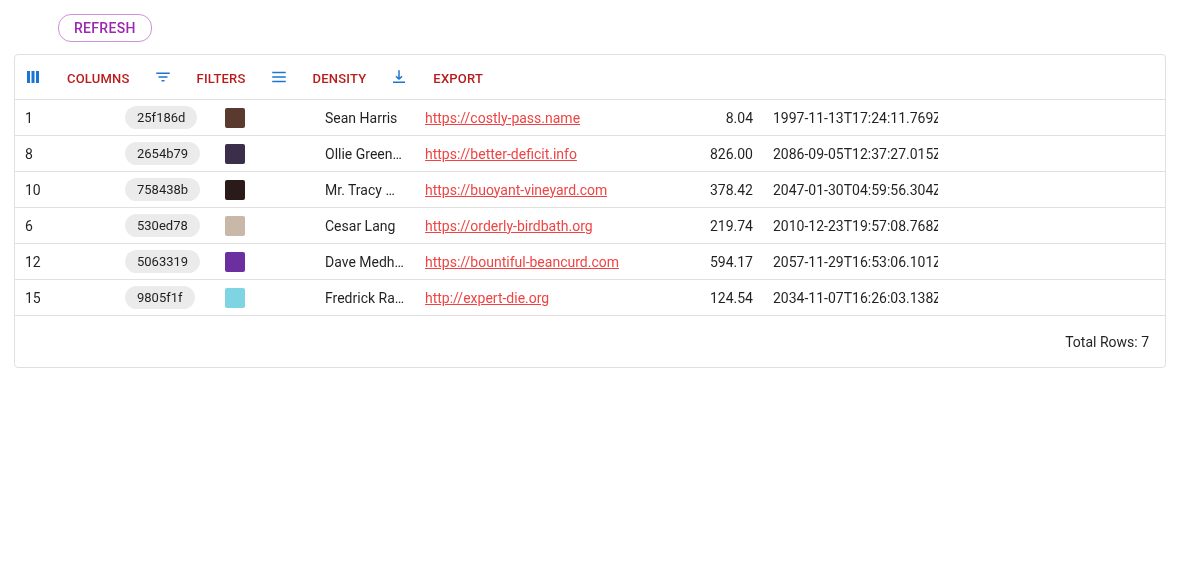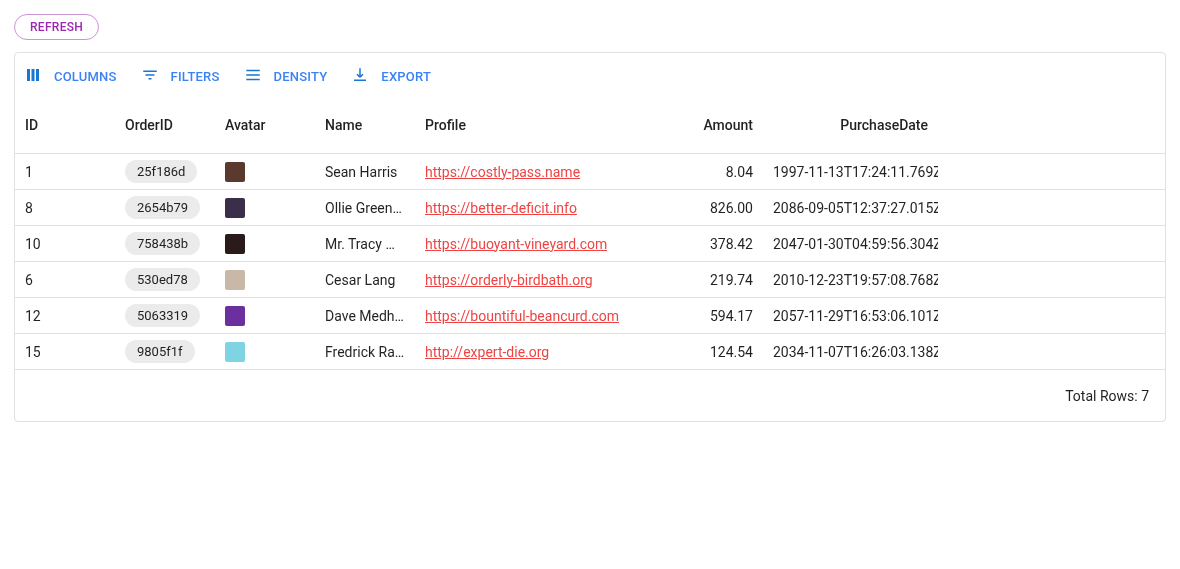--- a/index.html
+++ b/index.html
@@ -8,48 +8,49 @@
       font-size: 14px;
       color: rgba(0,0,0,0.87);
       padding: 14px;
       background: #fff;
     }
     .refresh-btn {
       border: 1px solid rgba(156,39,176,0.5);
       color: #9c27b0;
       background: transparent;
       padding: 5px 15px;
-      font-size: 12px;
+      font-size: 14px;
       font-weight: 500;
       border-radius: 13px;
       letter-spacing: 0.3px;
       cursor: pointer;
       font-family: inherit;
+      margin-left: 44px;
     }
     .grid-wrap {
       margin-top: 12px;
       border: 1px solid rgba(224,224,224,1);
       border-radius: 4px;
       width: 1152px;
       overflow: hidden;
     }
     .toolbar {
       display: flex;
       align-items: center;
       min-height: 44px;
       padding: 4px 4px 2px 4px;
     }
     .tool-btn {
       display: flex;
       align-items: center;
-      gap: 12px;
+      gap: 25px;
       padding: 4px 5px;
       background: transparent;
       border: none;
-      color: #3b82f6;
+      color: #b91c1c;
       font-size: 13px;
       font-weight: 500;
       cursor: pointer;
       font-family: inherit;
       margin-right: 14px;
       letter-spacing: 0.2px;
     }
     .tool-btn svg { width: 18px; height: 18px; fill: #1976d2; }
     .tool-btn.export svg { fill: none; stroke: #1976d2; stroke-width: 2; }
     .header-row {
@@ -160,43 +161,20 @@
     <button class="tool-btn export">
       <span>
         <svg viewBox="0 0 24 24">
             <path d="M12 3v12m0 0l-4-4m4 4l4-4M4 19h16"></path>
           </svg>
       </span>
       <span>EXPORT</span>
     </button>
   </div>
 
-  <div class="header-row">
-    <div class="cell col-id">
-        <span>ID</span>
-      </div>
-    <div class="cell col-order">
-        <span>OrderID</span>
-      </div>
-    <div class="cell col-avatar">
-        <span>Avatar</span>
-      </div>
-    <div class="cell col-name">
-        <span>Name</span>
-      </div>
-    <div class="cell col-profile">
-        <span>Profile</span>
-      </div>
-    <div class="cell col-amount">
-        <span style="width:100%;text-align:right;">Amount</span>
-      </div>
-    <div class="cell col-date" style="justify-content:flex-end;">
-        <span>PurchaseDate</span>
-      </div>
-  </div>
 
   <div class="rows-area" id="rows-area">
       <div class="data-row">
         <div class="cell col-id">1</div>
         <div class="cell col-order">
           <span class="order-chip">25f186d</span>
         </div>
         <div class="cell col-avatar">
           <span class="avatar-box" style="background:#5a3a2e;"></span>
         </div>

